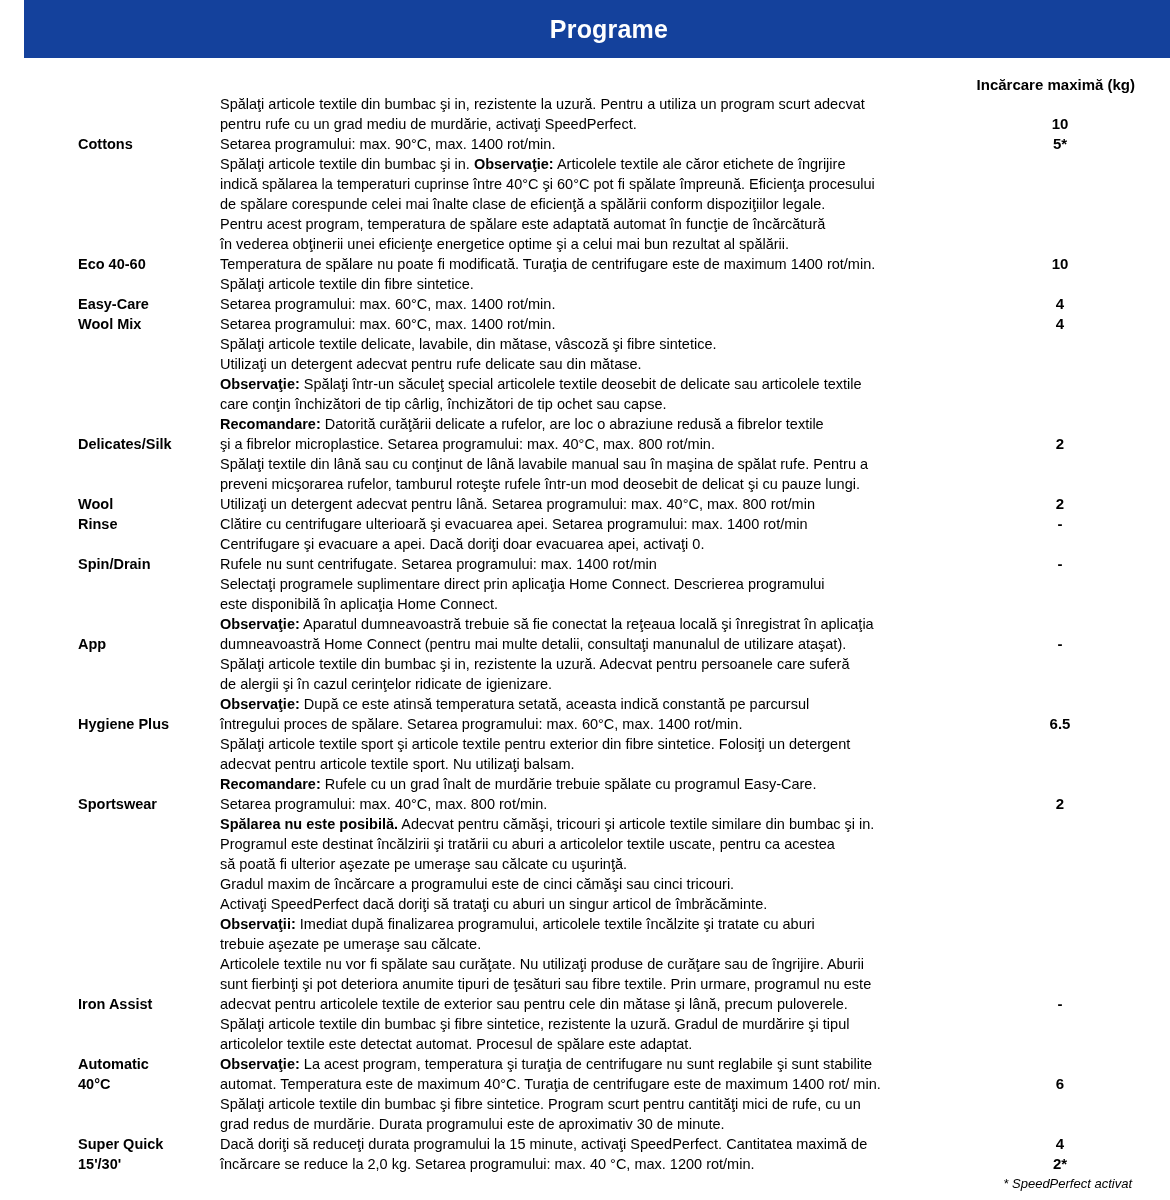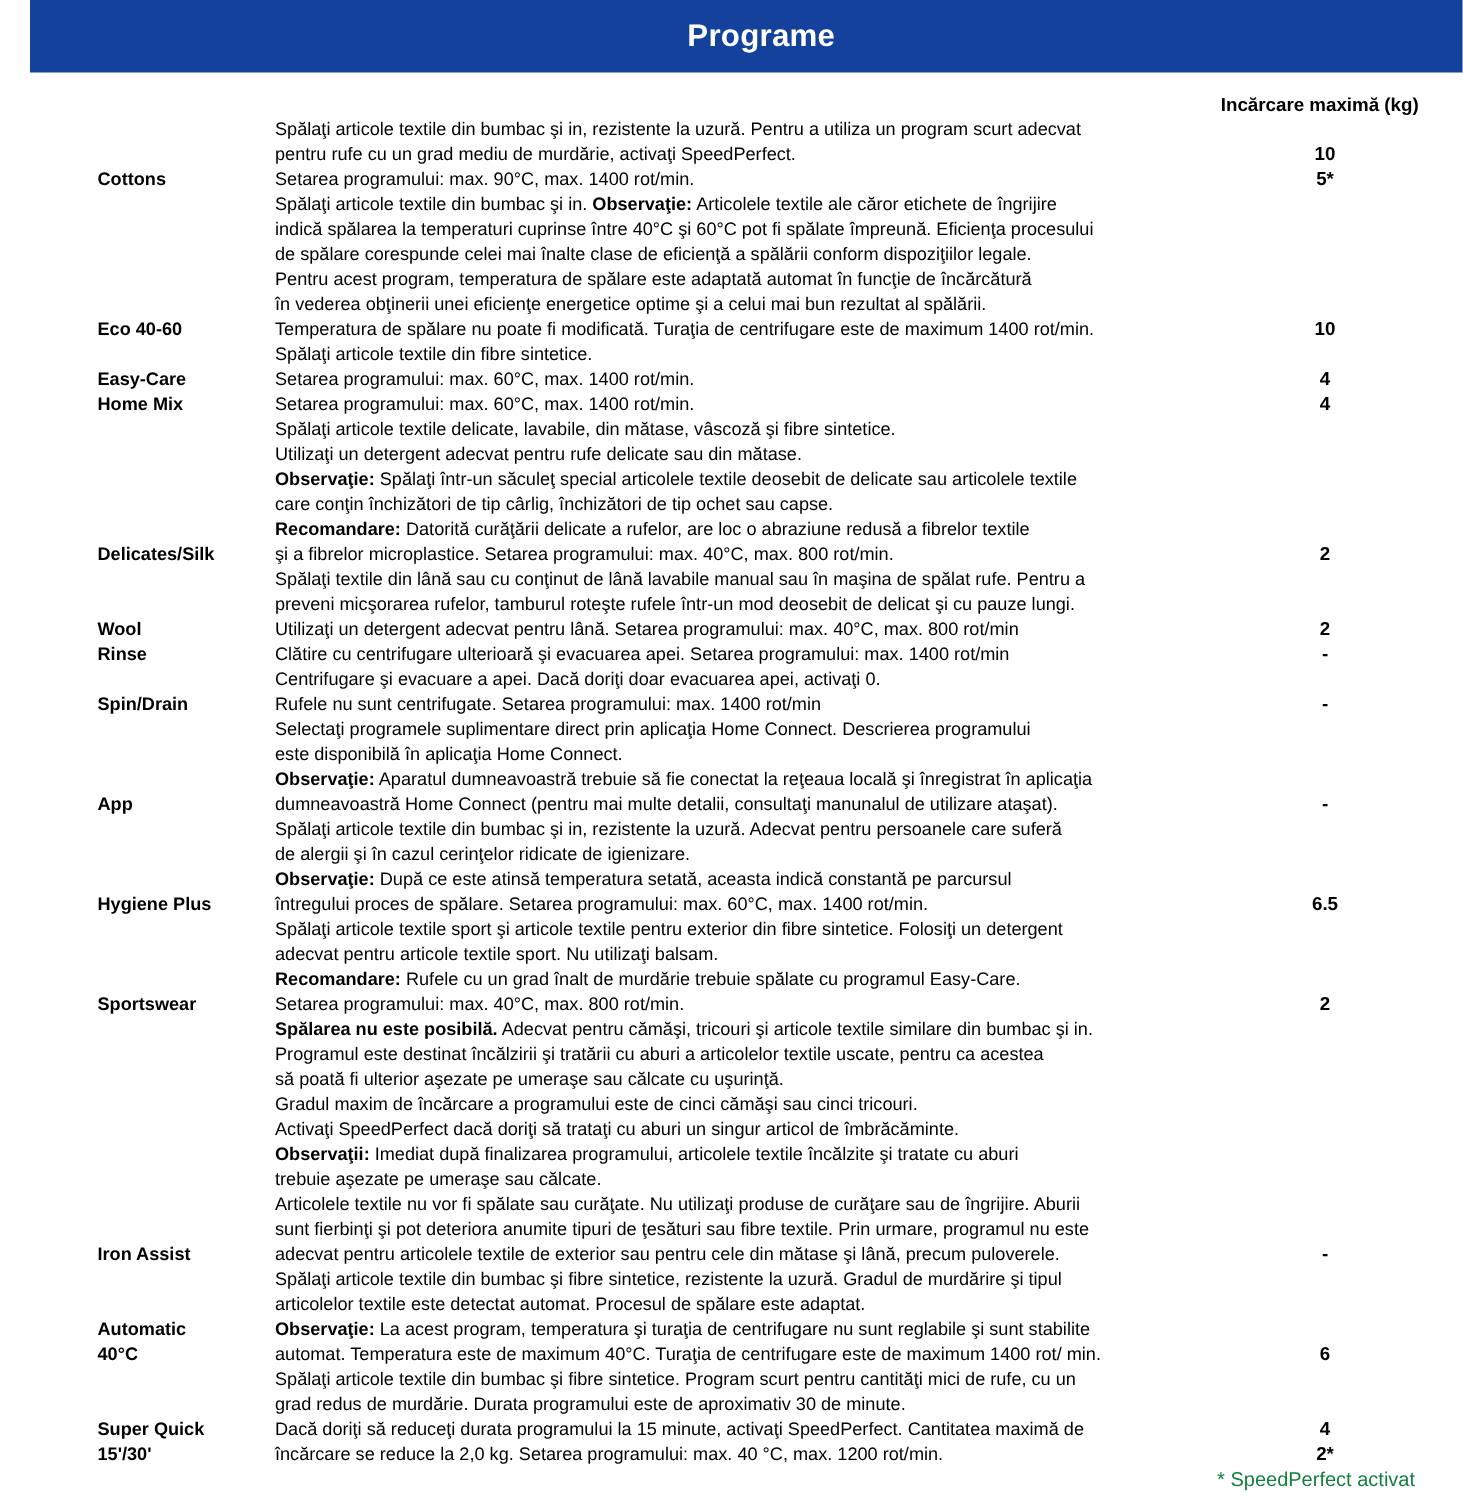--- a/index.html
+++ b/index.html
@@ -59,22 +59,23 @@
     flex: 0 0 150px;
     text-align: center;
     font-weight: bold;
     font-size: 15px;
     line-height: 20px;
   }
   .footnote {
     position: absolute;
     top: 1176px;
     right: 38px;
-    font-size: 16px;
-    color: #15803d;
+    font-size: 13px;
+    font-style: italic;
+    color: #000000;
   }
 </style>
 </head>
 <body>
 
 <div class="title-bar">
   <div class="page-title">Programe</div>
 </div>
 
 <div class="content">
@@ -117,21 +118,21 @@
         <div class="col-desc">
           <div><span>Spălaţi articole textile din fibre sintetice.</span></div>
           <div><span>Setarea programului: max. 60°C, max. 1400 rot/min.</span></div>
         </div>
         <div class="col-load">
           <div>4</div>
         </div>
       </div>
       <div class="row">
         <div class="col-name">
-          <div>Home Mix</div>
+          <div>Wool Mix</div>
         </div>
         <div class="col-desc">
           <div><span>Setarea programului: max. 60°C, max. 1400 rot/min.</span></div>
         </div>
         <div class="col-load">
           <div>4</div>
         </div>
       </div>
       <div class="row">
         <div class="col-name">

